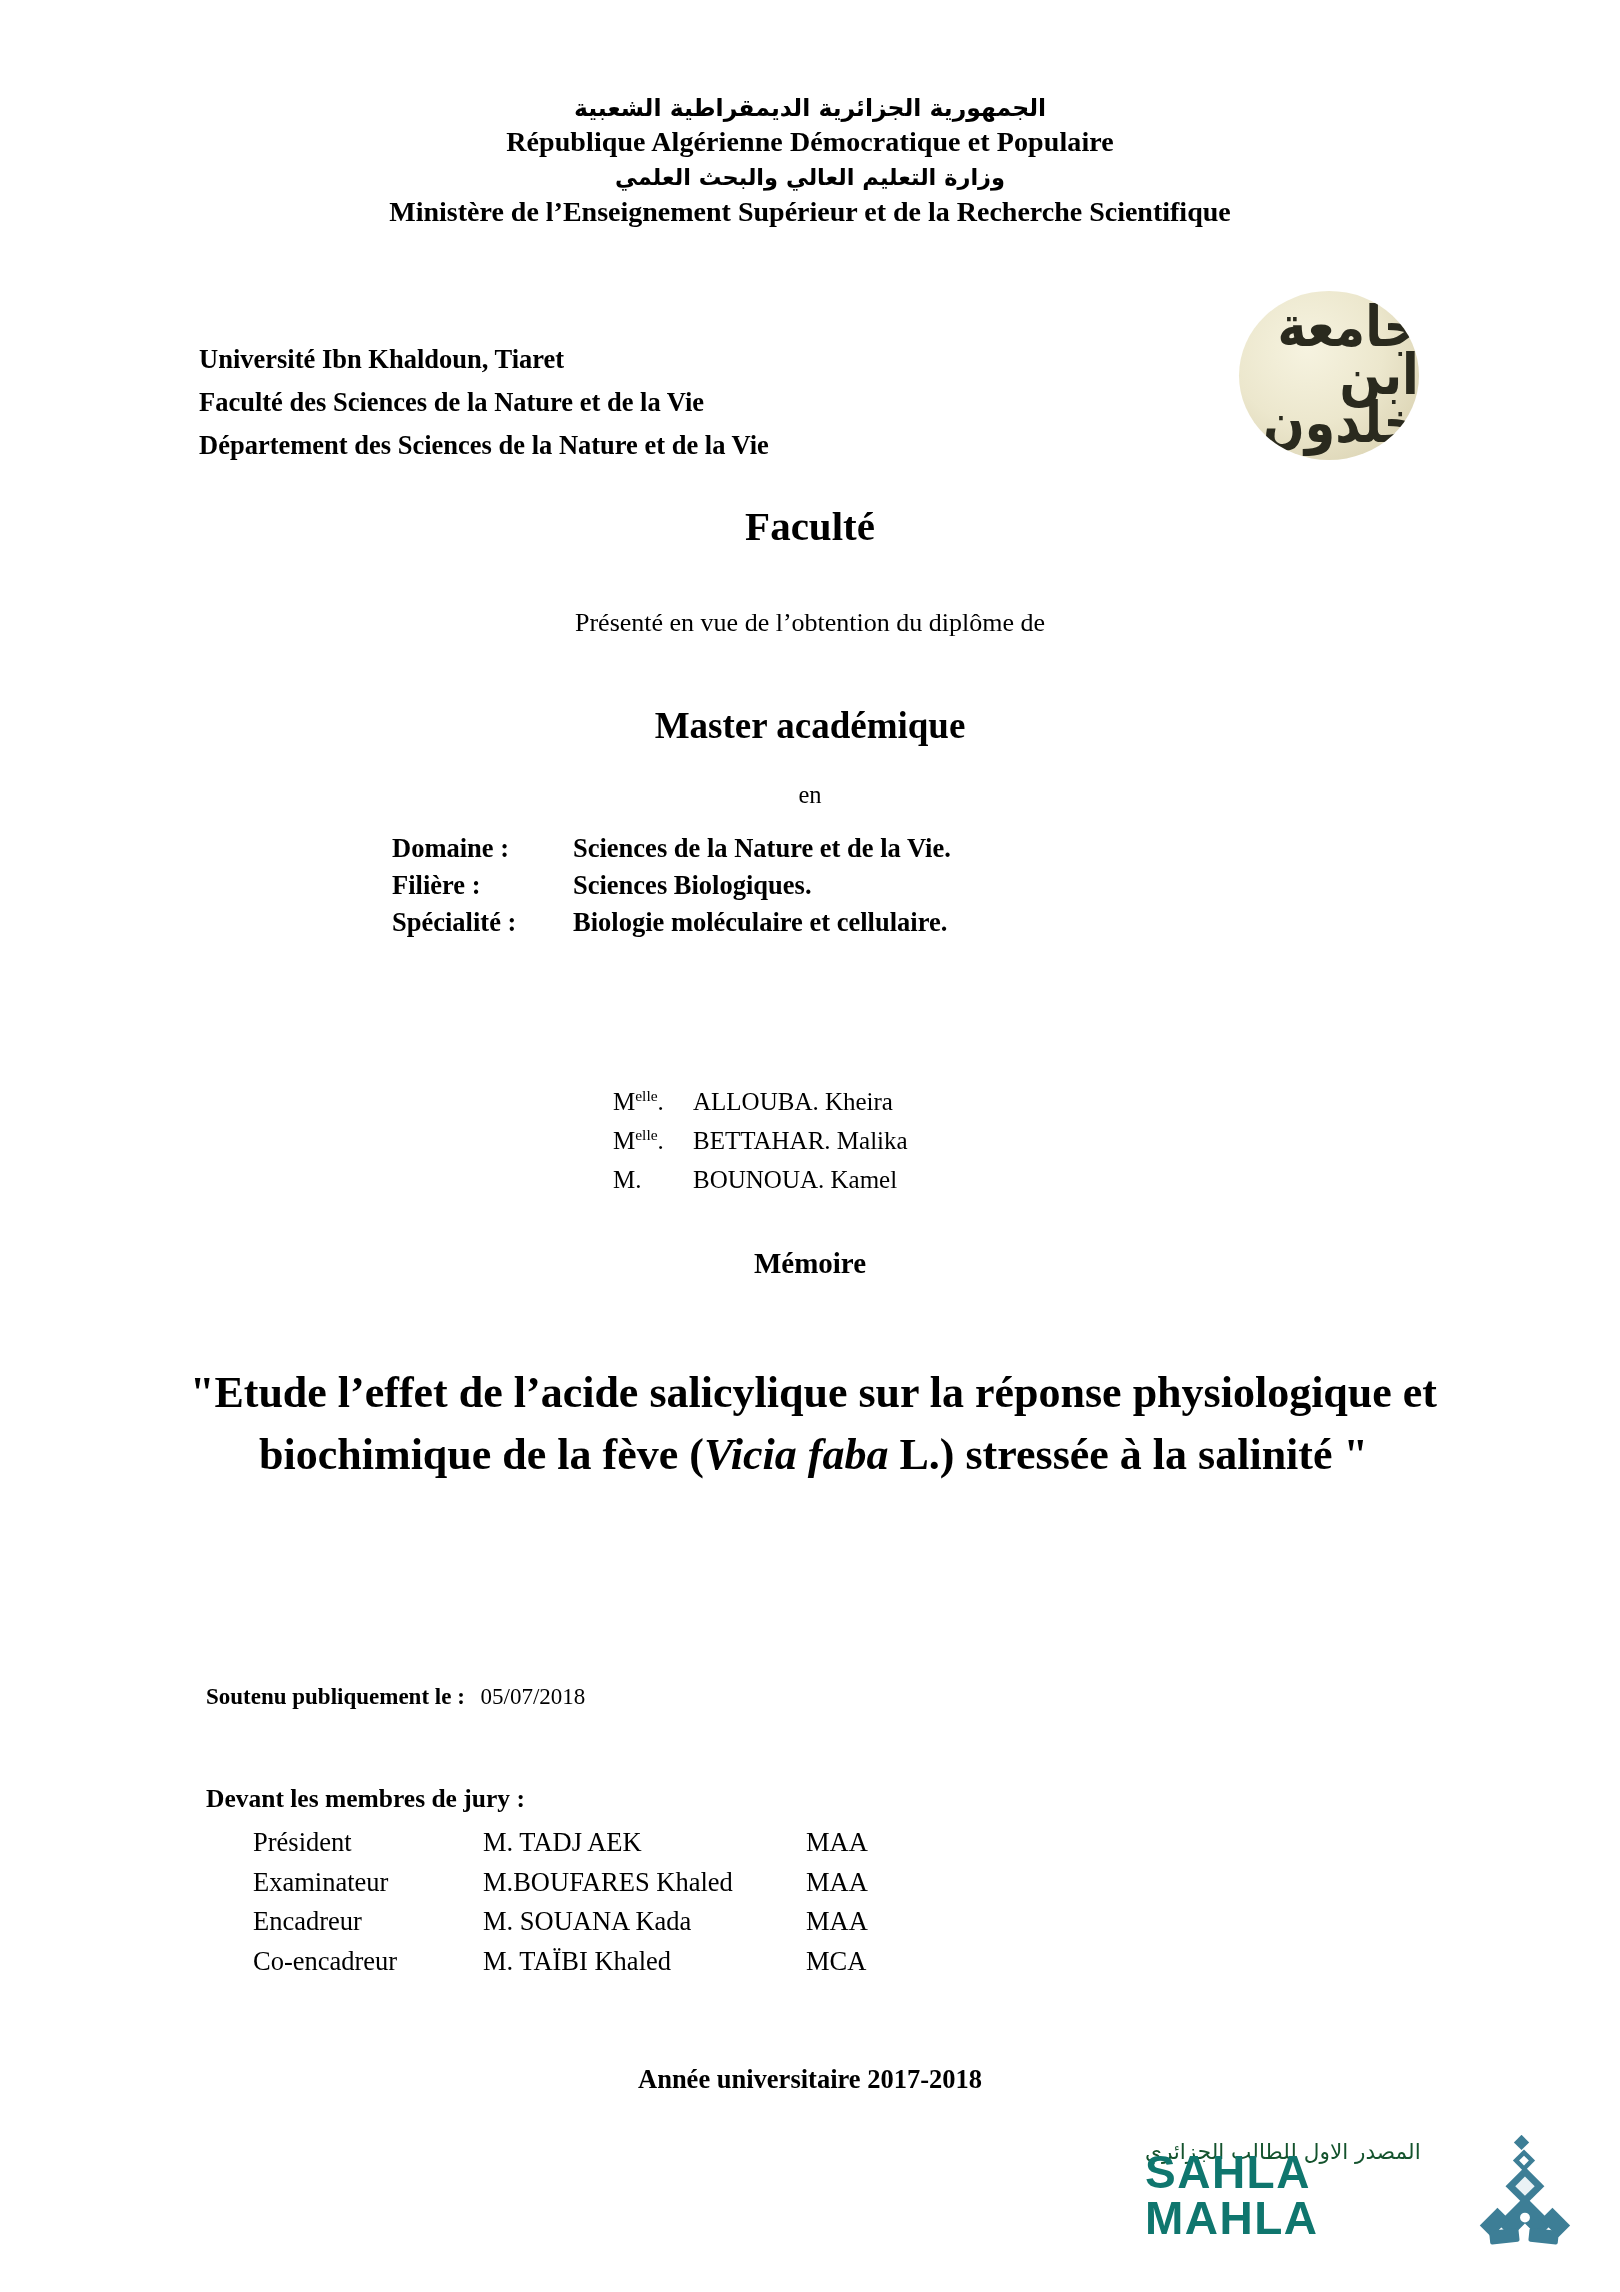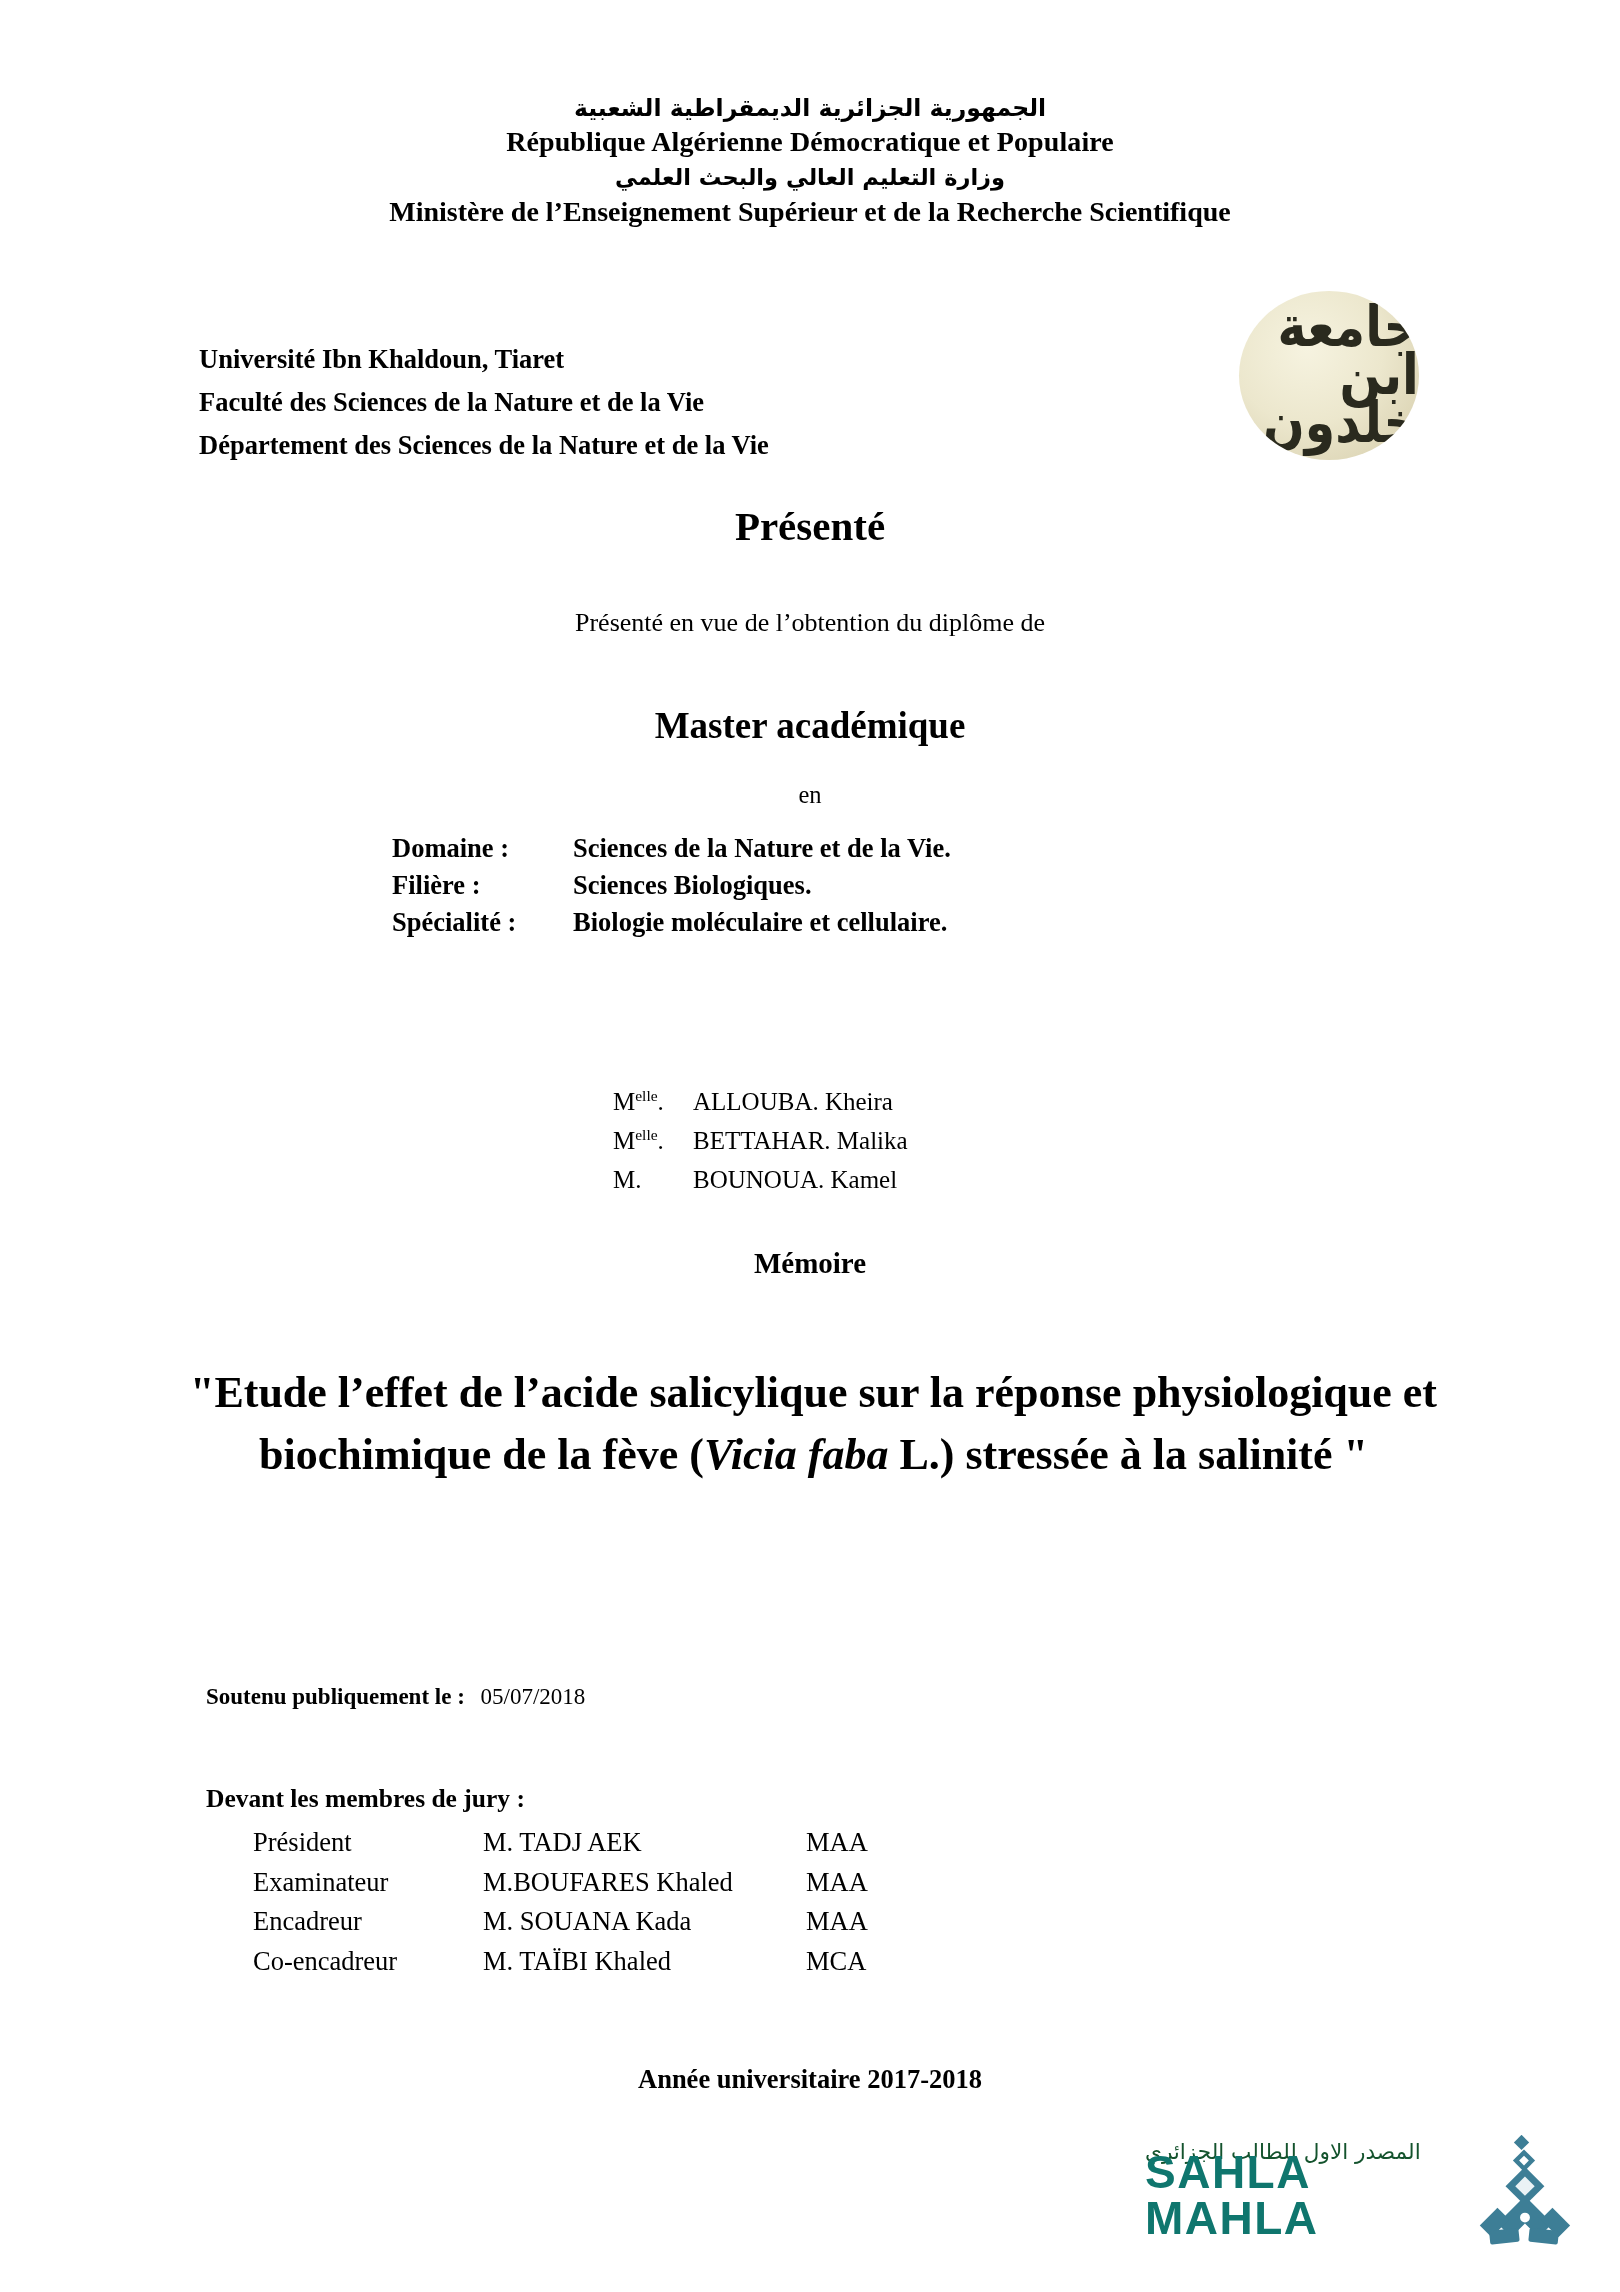--- a/index.html
+++ b/index.html
@@ -305,21 +305,21 @@
     <div>Faculté des Sciences de la Nature et de la Vie</div>
     <div>Département des Sciences de la Nature et de la Vie</div>
   </div>
 
   <div class="logo-wrap">
     <div class="logo-oval">
       <div class="logo-cal">جامعة ابن خلدون</div>
     </div>
   </div>
 
-  <div class="memoire">Présenté</div>
+  <div class="memoire">Faculté</div>
   <div class="presente-vue">Présenté en vue de l’obtention du diplôme de</div>
   <div class="master">Master académique</div>
   <div class="en">en</div>
 
   <table class="domaine-table">
     <tbody>
         <tr>
       <td class="lbl">Domaine :</td>
       <td class="val">Sciences de la Nature et de la Vie.</td>
     </tr>

